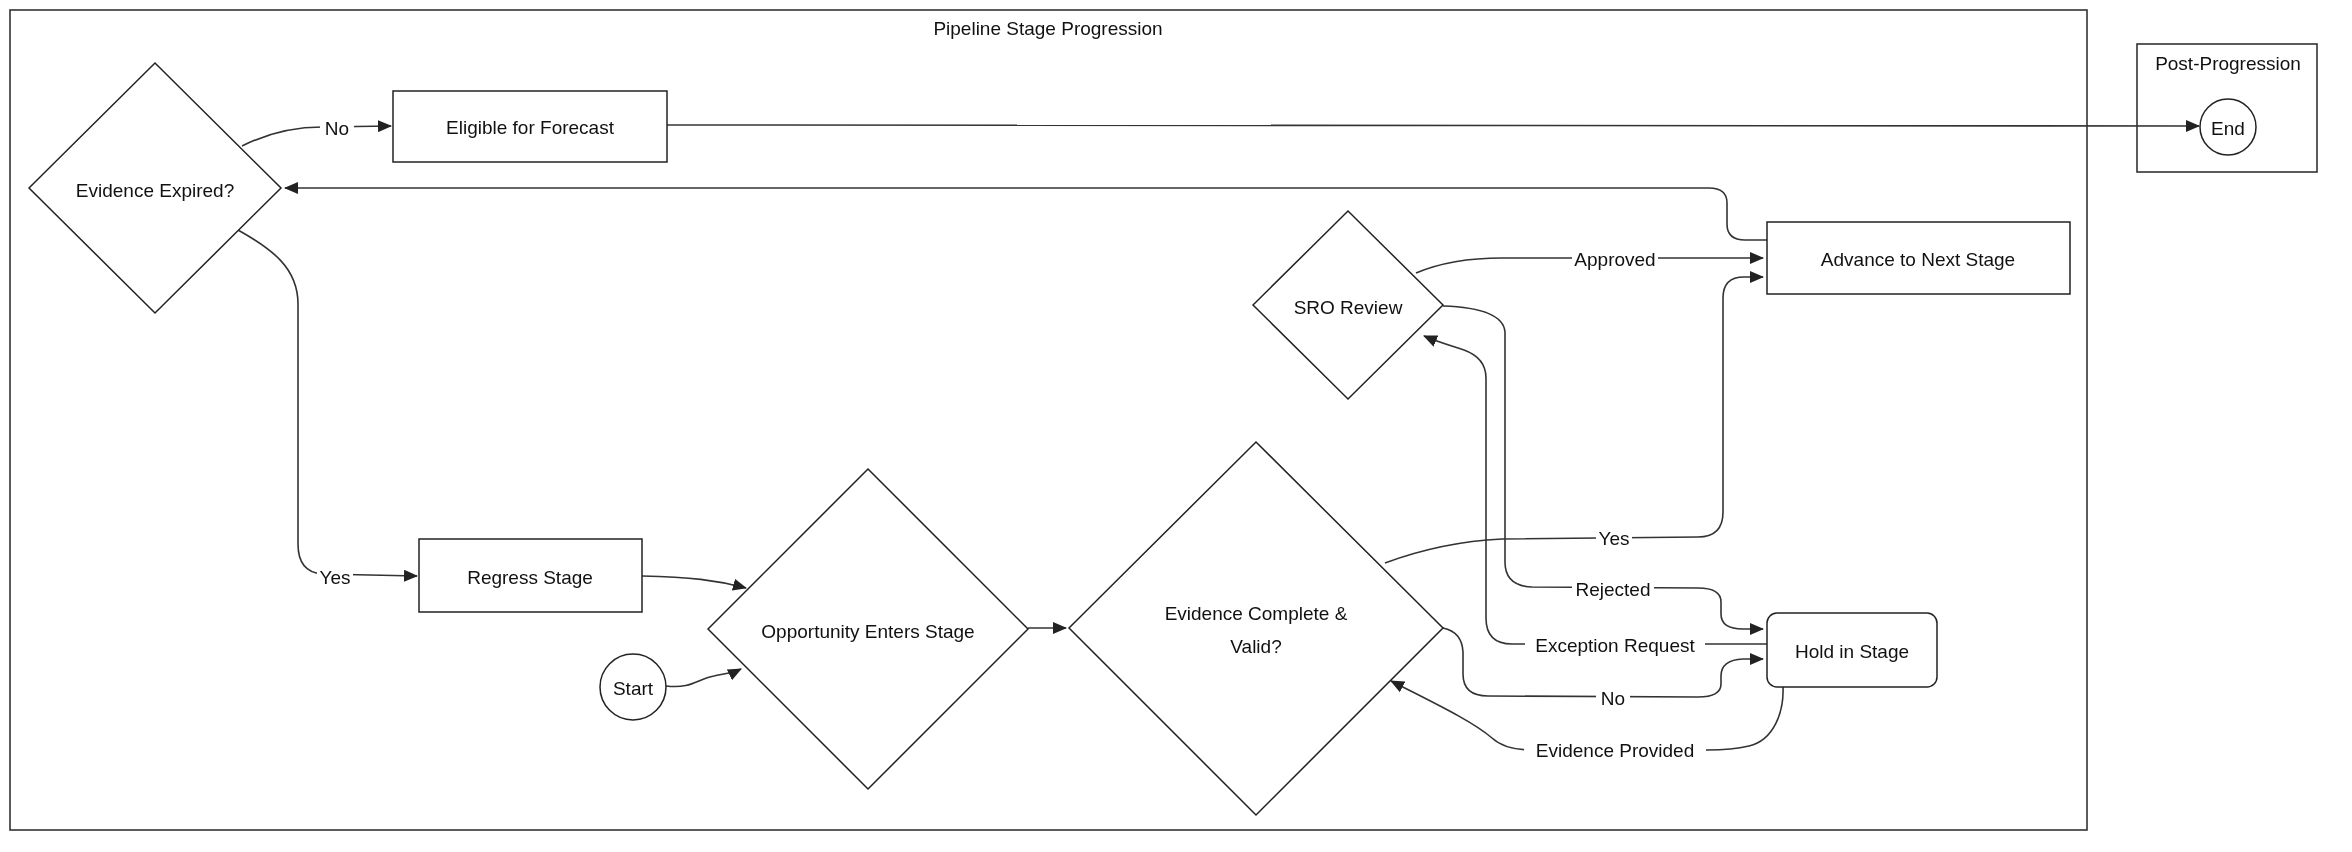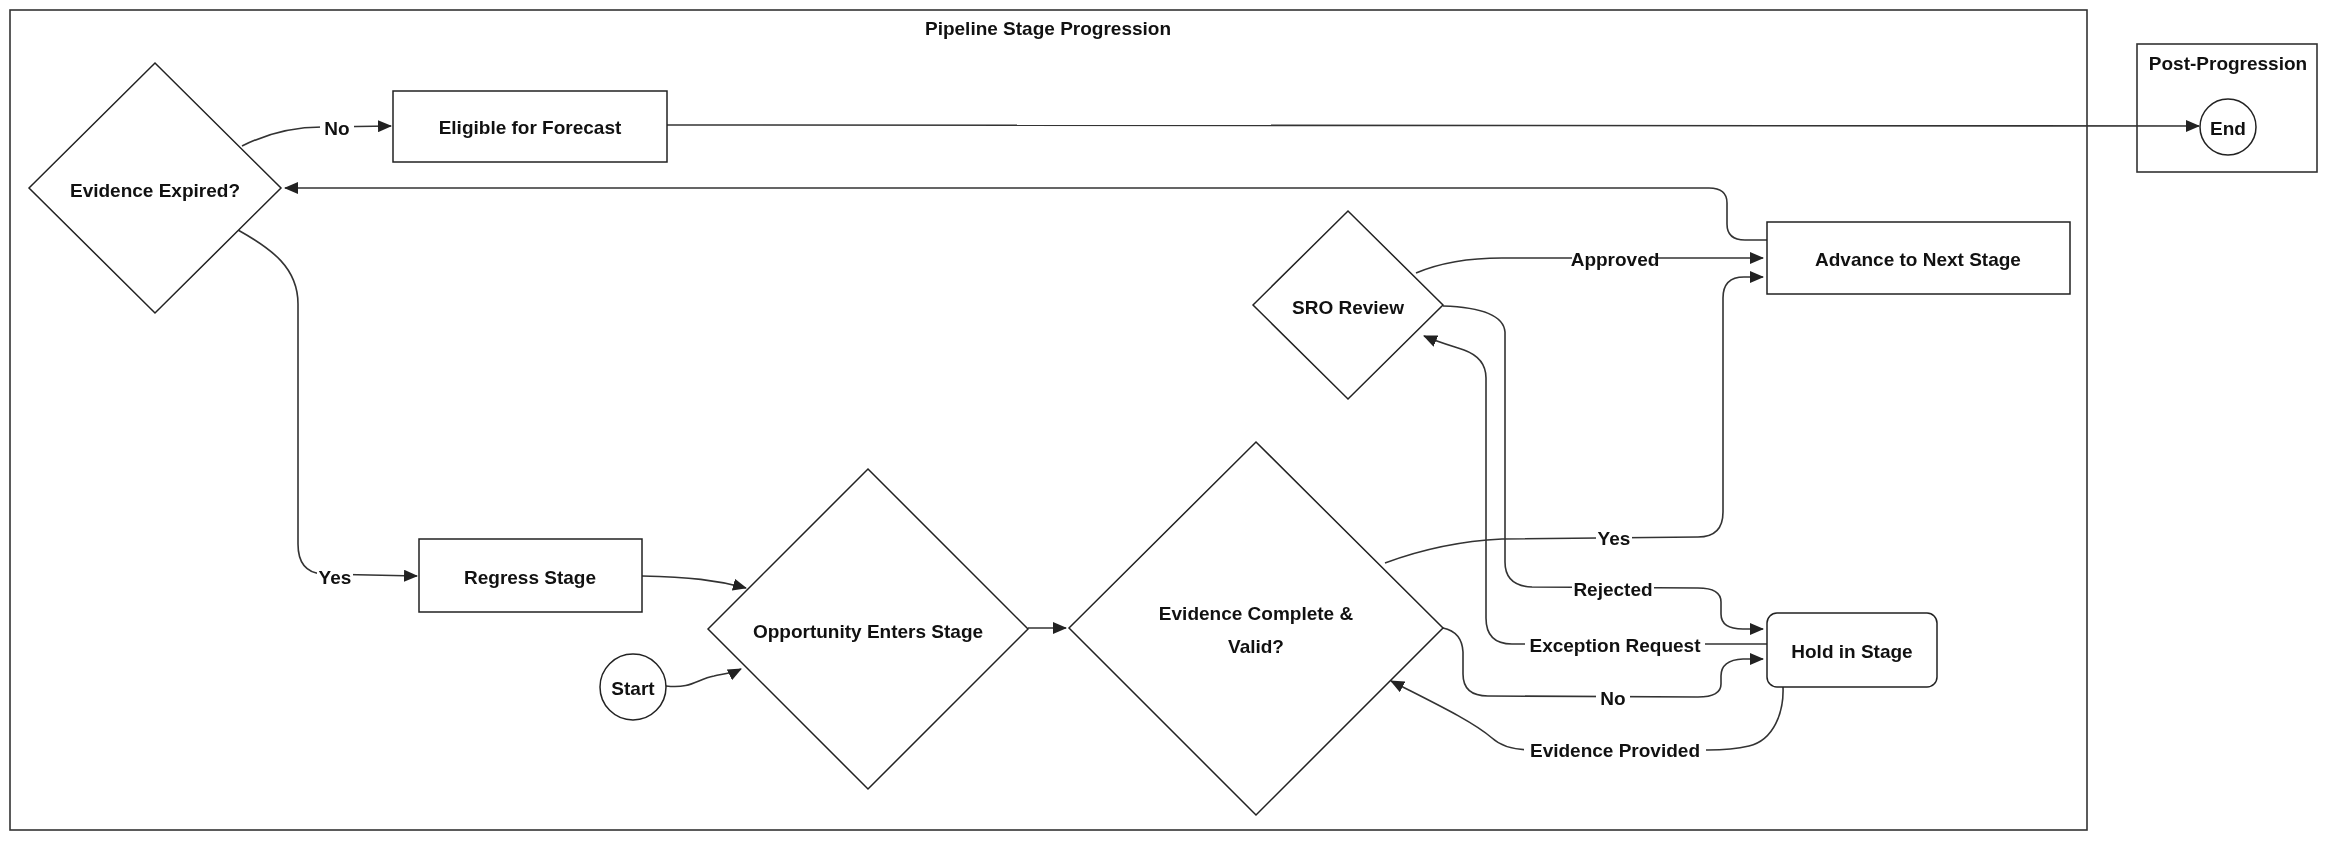--- a/index.html
+++ b/index.html
@@ -6,21 +6,20 @@
     margin: 0;
     padding: 0;
     background: #ffffff;
     font-family: "Liberation Sans", sans-serif;
   }
   .canvas-wrap {
     width: 2098px;
     height: 852px;
     position: relative;
     background: #ffffff;
-    font-weight: bold;
   }
   svg text {
     font-family: "Liberation Sans", sans-serif;
     font-size: 19px;
     fill: #111111;
   }
   .node-shape {
     fill: #ffffff;
     stroke: #222222;
     stroke-width: 1.5;

